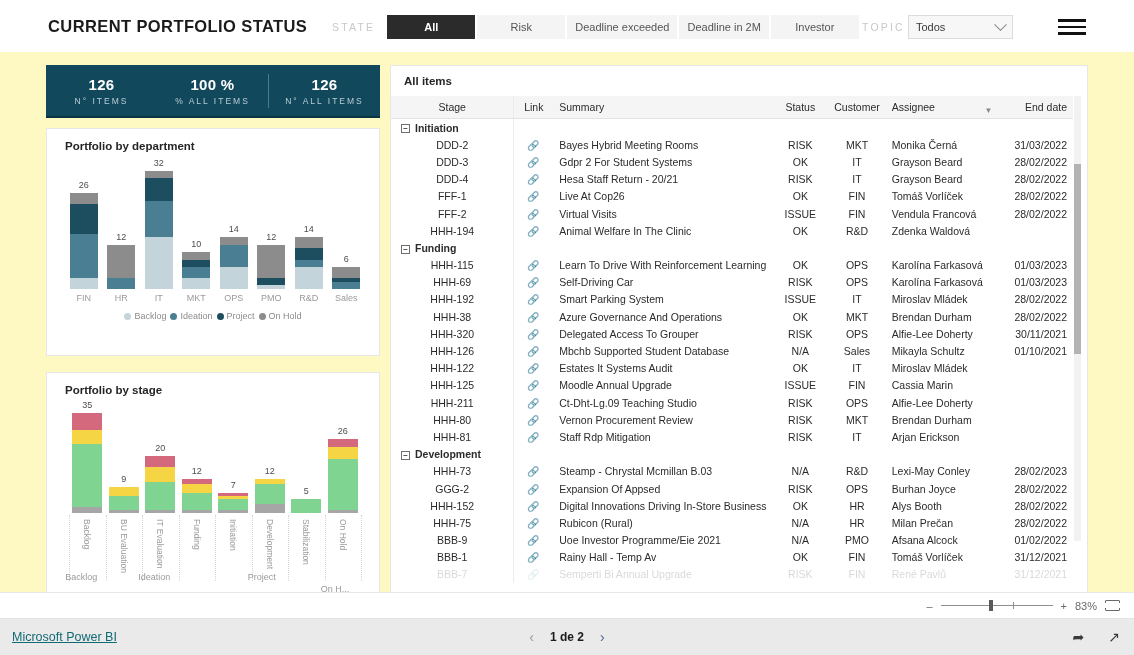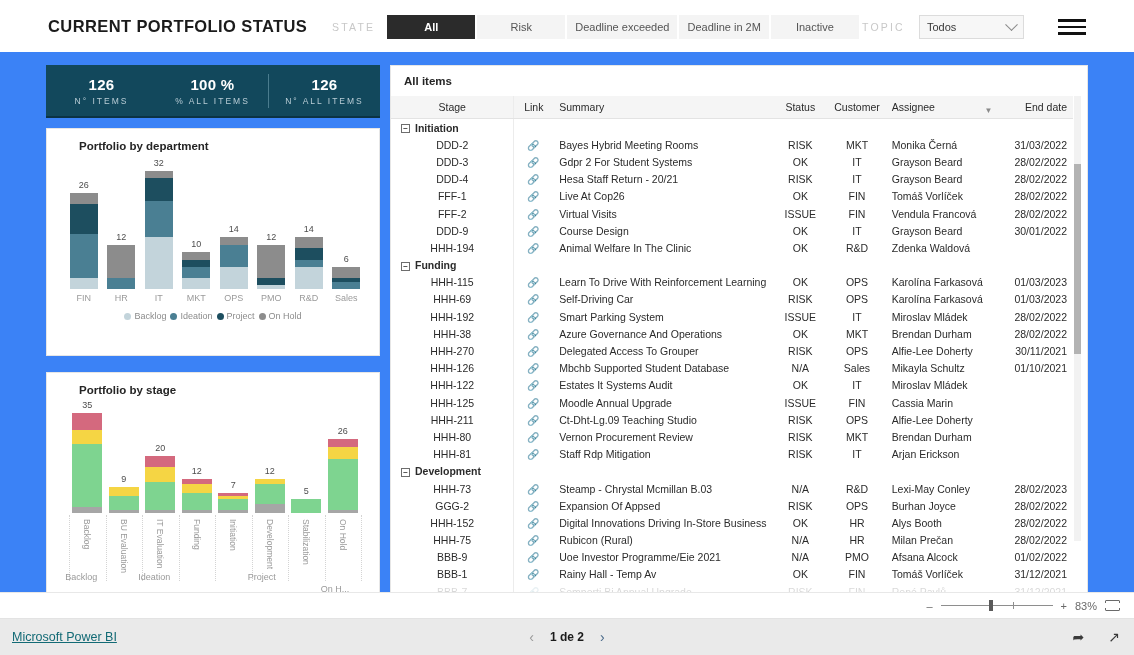--- a/index.html
+++ b/index.html
@@ -28,60 +28,60 @@
   .seg-btn {
     height: 24px; min-width: 90px; padding: 0 8px;
     background: #f4f4f4; color: #555; font-size: 11px;
     display: flex; align-items: center; justify-content: center;
     border-right: 2px solid #fff; cursor: pointer; white-space: nowrap;
   }
   .seg-btn.active { background: #2b2b2b; color: #fff; font-weight: bold; }
 
   .topic-group { position: absolute; left: 862px; top: 15px; display: flex; align-items: center; }
   .topic-caption {
-    font-size: 10.5px; letter-spacing: 2.2px; color: #c8c8c8; font-weight: 400; margin-right: 14px;
+    font-size: 10.5px; letter-spacing: 2.2px; color: #c8c8c8; font-weight: 400; margin-right: 3px;
   }
   .topic-select {
     width: 105px; height: 24px; background: #f7f7f7; border: 1px solid #dcdcdc;
     display: flex; align-items: center; justify-content: space-between;
     padding: 0 7px; font-size: 11px; color: #3a3a3a; cursor: pointer;
   }
   .chev { width: 9px; height: 9px; border-right: 1.2px solid #8a8a8a; border-bottom: 1.2px solid #8a8a8a;
           transform: rotate(45deg) translate(-2px,-2px); }
   .hamburger {
     position: absolute; left: 1058px; top: 19px; width: 28px; height: 16px;
     display: flex; flex-direction: column; justify-content: space-between; cursor: pointer;
   }
   .hamburger span { display: block; height: 2.6px; background: #111; width: 100%; }
 
   
   .canvas {
     position: absolute; left: 0; top: 52px; width: 1134px; height: 540px;
-    background: #3b82f6;
+    background: #fef9c3;
   }
 
   
   .kpi {
     position: absolute; left: 46px; top: 13px; width: 334px; height: 53px;
     background: #12485c; display: flex; align-items: center;
     border-bottom: 2px solid #0b3344;
   }
   .kpi-cell { flex: 1; text-align: center; color: #fff; }
   .kpi-val { font-size: 15px; font-weight: bold; letter-spacing: 0.3px; }
   .kpi-lab { font-size: 8.5px; letter-spacing: 2px; color: #b9cdd6; margin-top: 3px; }
   .kpi-div { width: 1px; height: 34px; background: #4a7c8e; }
 
   
   .panel {
     position: absolute; background: #fff; border: 1px solid #e6e6e6;
   }
   #dept-panel { left: 46px; top: 76px; width: 334px; height: 228px; }
   #stage-panel { left: 46px; top: 320px; width: 334px; height: 260px; }
   .panel-title {
-    position: absolute; left: 24px; top: 11px;
+    position: absolute; left: 10px; top: 11px;
     font-size: 11.5px; font-weight: bold; color: #252525; padding-left: 8px;
   }
 
   
   .plot { position: absolute; }
   .bar-col { position: absolute; bottom: 0; display: flex; flex-direction: column-reverse; }
   .seg-piece { width: 100%; }
   .bar-total {
     position: absolute; width: 100%; text-align: center;
     font-size: 9px; color: #4d4d4d;
@@ -194,21 +194,21 @@
   <div class="page-title">CURRENT PORTFOLIO STATUS</div>
 </div>
 
 <div class="filter-group">
   <div class="filter-caption">STATE</div>
   <div class="seg" id="state-seg">
       <div class="seg-btn active">All</div>
       <div class="seg-btn">Risk</div>
       <div class="seg-btn">Deadline exceeded</div>
       <div class="seg-btn">Deadline in 2M</div>
-      <div class="seg-btn">Inactive</div>
+      <div class="seg-btn">Investor</div>
     </div>
 </div>
 
 <div class="topic-group">
   <div class="topic-caption">TOPIC</div>
   <div class="topic-select">
     <span>Todos</span>
     <span class="chev"></span>
   </div>
 </div>
@@ -483,29 +483,20 @@
           <tr>
             <td class="c-stage">FFF-2</td>
             <td class="c-link"><span class="link-icon">🔗</span></td>
             <td class="c-sum">Virtual Visits</td>
             <td class="c-status st-ISSUE">ISSUE</td>
             <td class="c-cust">FIN</td>
             <td class="c-assig">Vendula Francová</td>
             <td class="c-date">28/02/2022</td>
           </tr>
           <tr>
-            <td class="c-stage">DDD-9</td>
-            <td class="c-link"><span class="link-icon">🔗</span></td>
-            <td class="c-sum">Course Design</td>
-            <td class="c-status st-OK">OK</td>
-            <td class="c-cust">IT</td>
-            <td class="c-assig">Grayson Beard</td>
-            <td class="c-date">30/01/2022</td>
-          </tr>
-          <tr>
             <td class="c-stage">HHH-194</td>
             <td class="c-link"><span class="link-icon">🔗</span></td>
             <td class="c-sum">Animal Welfare In The Clinic</td>
             <td class="c-status st-OK">OK</td>
             <td class="c-cust">R&amp;D</td>
             <td class="c-assig">Zdenka Waldová</td>
             <td class="c-date"></td>
           </tr>
           <tr class="grp-row">
             <td class="c-stage grp-cell"><span class="expander">−</span><span>Funding</span></td>
@@ -546,21 +537,21 @@
           <tr>
             <td class="c-stage">HHH-38</td>
             <td class="c-link"><span class="link-icon">🔗</span></td>
             <td class="c-sum">Azure Governance And Operations</td>
             <td class="c-status st-OK">OK</td>
             <td class="c-cust">MKT</td>
             <td class="c-assig">Brendan Durham</td>
             <td class="c-date">28/02/2022</td>
           </tr>
           <tr>
-            <td class="c-stage">HHH-270</td>
+            <td class="c-stage">HHH-320</td>
             <td class="c-link"><span class="link-icon">🔗</span></td>
             <td class="c-sum">Delegated Access To Grouper</td>
             <td class="c-status st-RISK">RISK</td>
             <td class="c-cust">OPS</td>
             <td class="c-assig">Alfie-Lee Doherty</td>
             <td class="c-date">30/11/2021</td>
           </tr>
           <tr>
             <td class="c-stage">HHH-126</td>
             <td class="c-link"><span class="link-icon">🔗</span></td>

